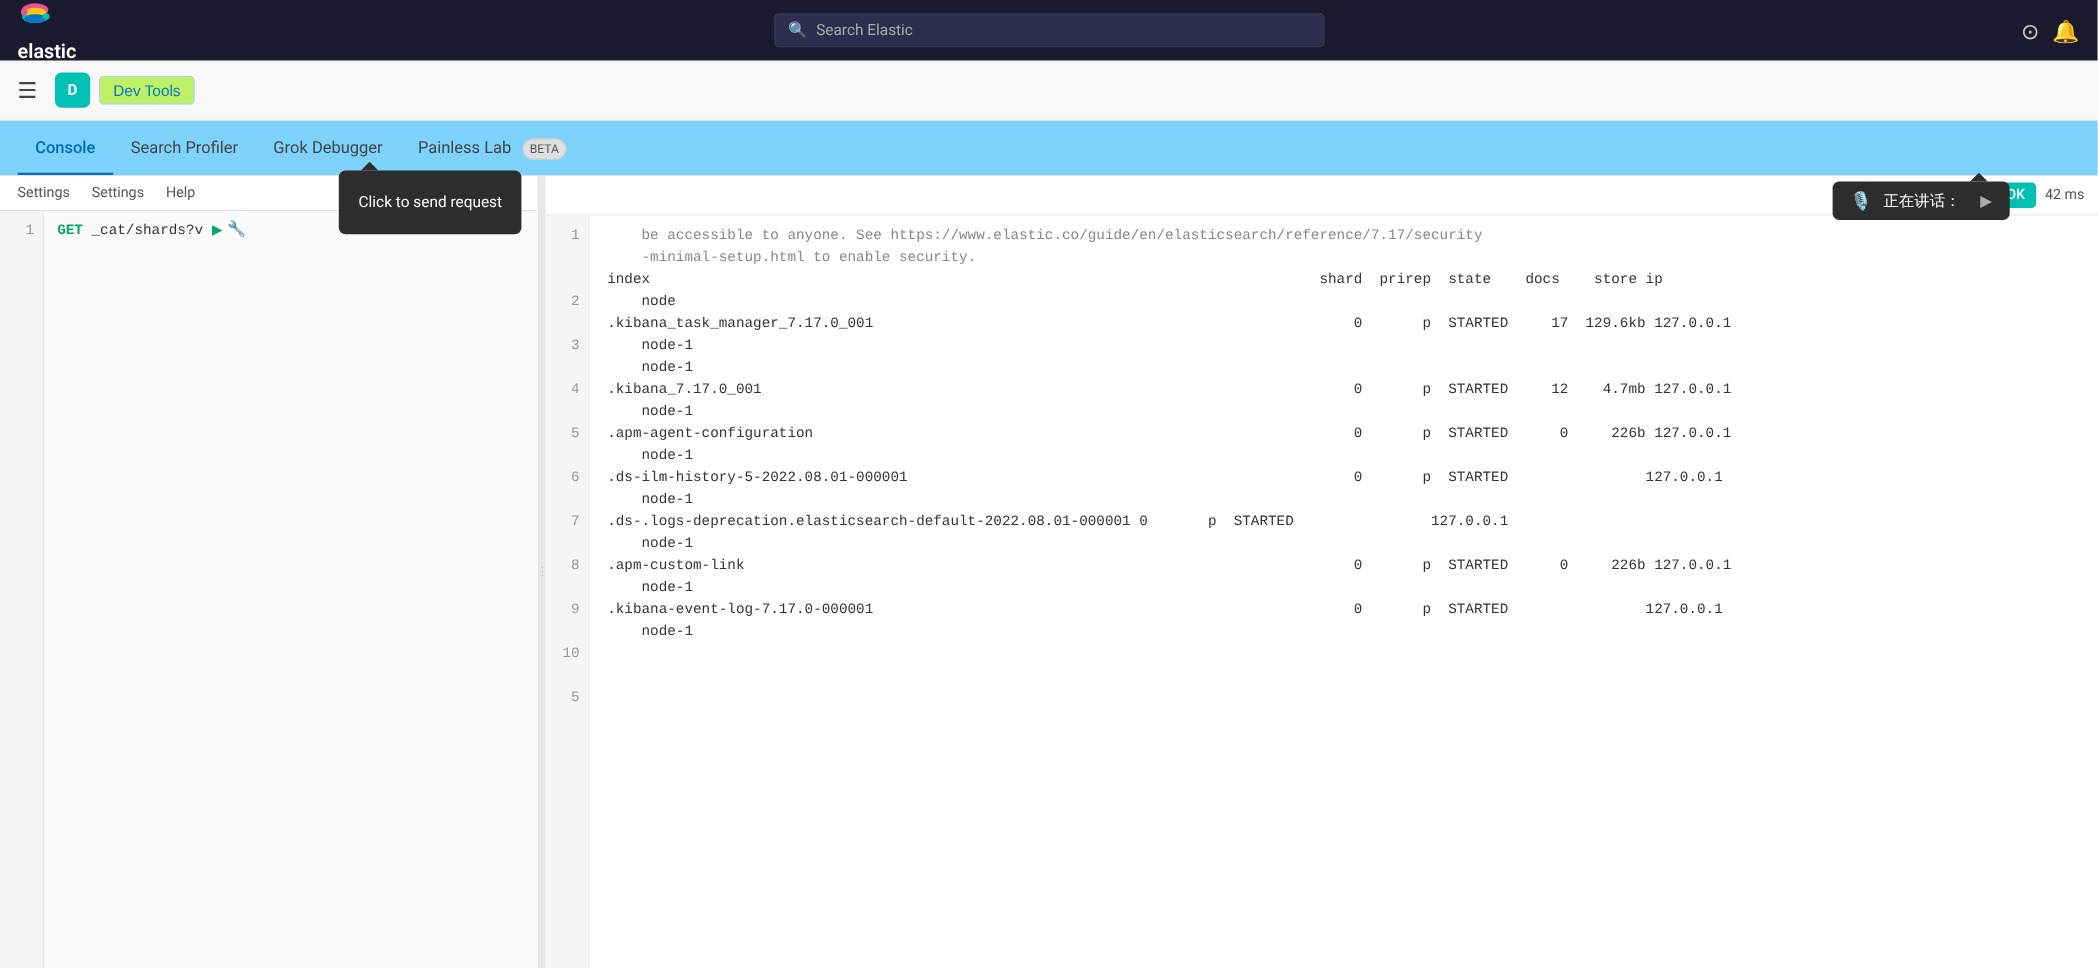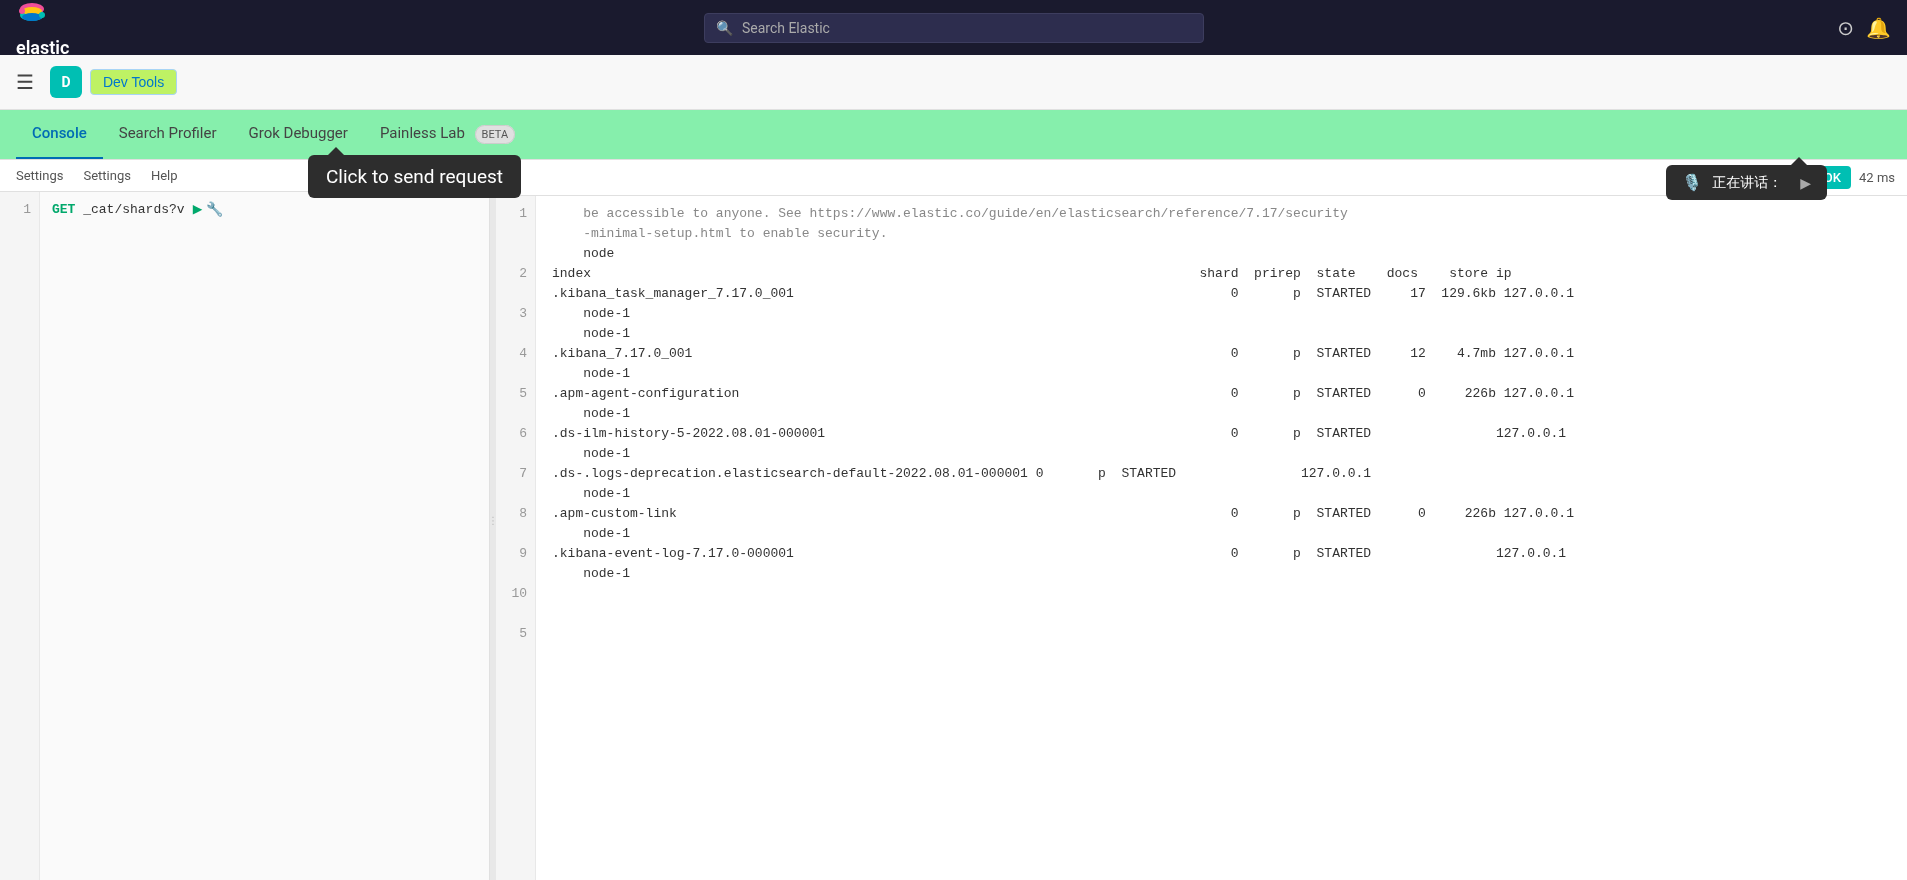--- a/index.html
+++ b/index.html
@@ -114,23 +114,24 @@
       border: 1px solid #a8d4f5;
       border-radius: 4px;
       padding: 4px 12px;
       color: #0077cc;
       font-size: 14px;
       cursor: pointer;
     }
 
     
     .tabs-bar {
-      background: #86efac;
+      background: #7dd3fc;
       border-bottom: 1px solid #e0e0e0;
       display: flex;
+      align-items: center;
       padding: 0 16px;
       height: 50px;
       position: relative;
     }
     .tab {
       padding: 14px 16px;
       font-size: 15px;
       color: #444;
       cursor: pointer;
       border-bottom: 2px solid transparent;
@@ -154,23 +155,23 @@
     
     .tooltip-container {
       position: absolute;
       top: 45px;
       left: 308px;
       z-index: 200;
     }
     .tooltip-box {
       background: #2d2d2d;
       color: white;
-      padding: 10px 18px;
+      padding: 21px 18px;
       border-radius: 6px;
-      font-size: 19px;
+      font-size: 14px;
       white-space: nowrap;
       position: relative;
     }
     .tooltip-arrow {
       width: 0; height: 0;
       border-left: 8px solid transparent;
       border-right: 8px solid transparent;
       border-bottom: 8px solid #2d2d2d;
       position: absolute;
       top: -8px;
@@ -439,22 +440,22 @@
         <div>&nbsp;</div>
         <div>9</div>
         <div>&nbsp;</div>
         <div>10</div>
         <div>&nbsp;</div>
         <div>5</div>
       </div>
       <div class="output-content">
         <div class="output-line comment-text">    be accessible to anyone. See https://www.elastic.co/guide/en/elasticsearch/reference/7.17/security</div>
         <div class="output-line comment-text">    -minimal-setup.html to enable security.</div>
+        <div class="output-line">index                                                                              shard  prirep  state    docs    store ip</div>
         <div class="output-line">    node</div>
-        <div class="output-line">index                                                                              shard  prirep  state    docs    store ip</div>
         <div class="output-line">.kibana_task_manager_7.17.0_001                                                        0       p  STARTED     17  129.6kb 127.0.0.1</div>
         <div class="output-line">    node-1</div>
         <div class="output-line">    node-1</div>
         <div class="output-line">.kibana_7.17.0_001                                                                     0       p  STARTED     12    4.7mb 127.0.0.1</div>
         <div class="output-line">    node-1</div>
         <div class="output-line">.apm-agent-configuration                                                               0       p  STARTED      0     226b 127.0.0.1</div>
         <div class="output-line">    node-1</div>
         <div class="output-line">.ds-ilm-history-5-2022.08.01-000001                                                    0       p  STARTED                127.0.0.1</div>
         <div class="output-line">    node-1</div>
         <div class="output-line">.ds-.logs-deprecation.elasticsearch-default-2022.08.01-000001 0       p  STARTED                127.0.0.1</div>

